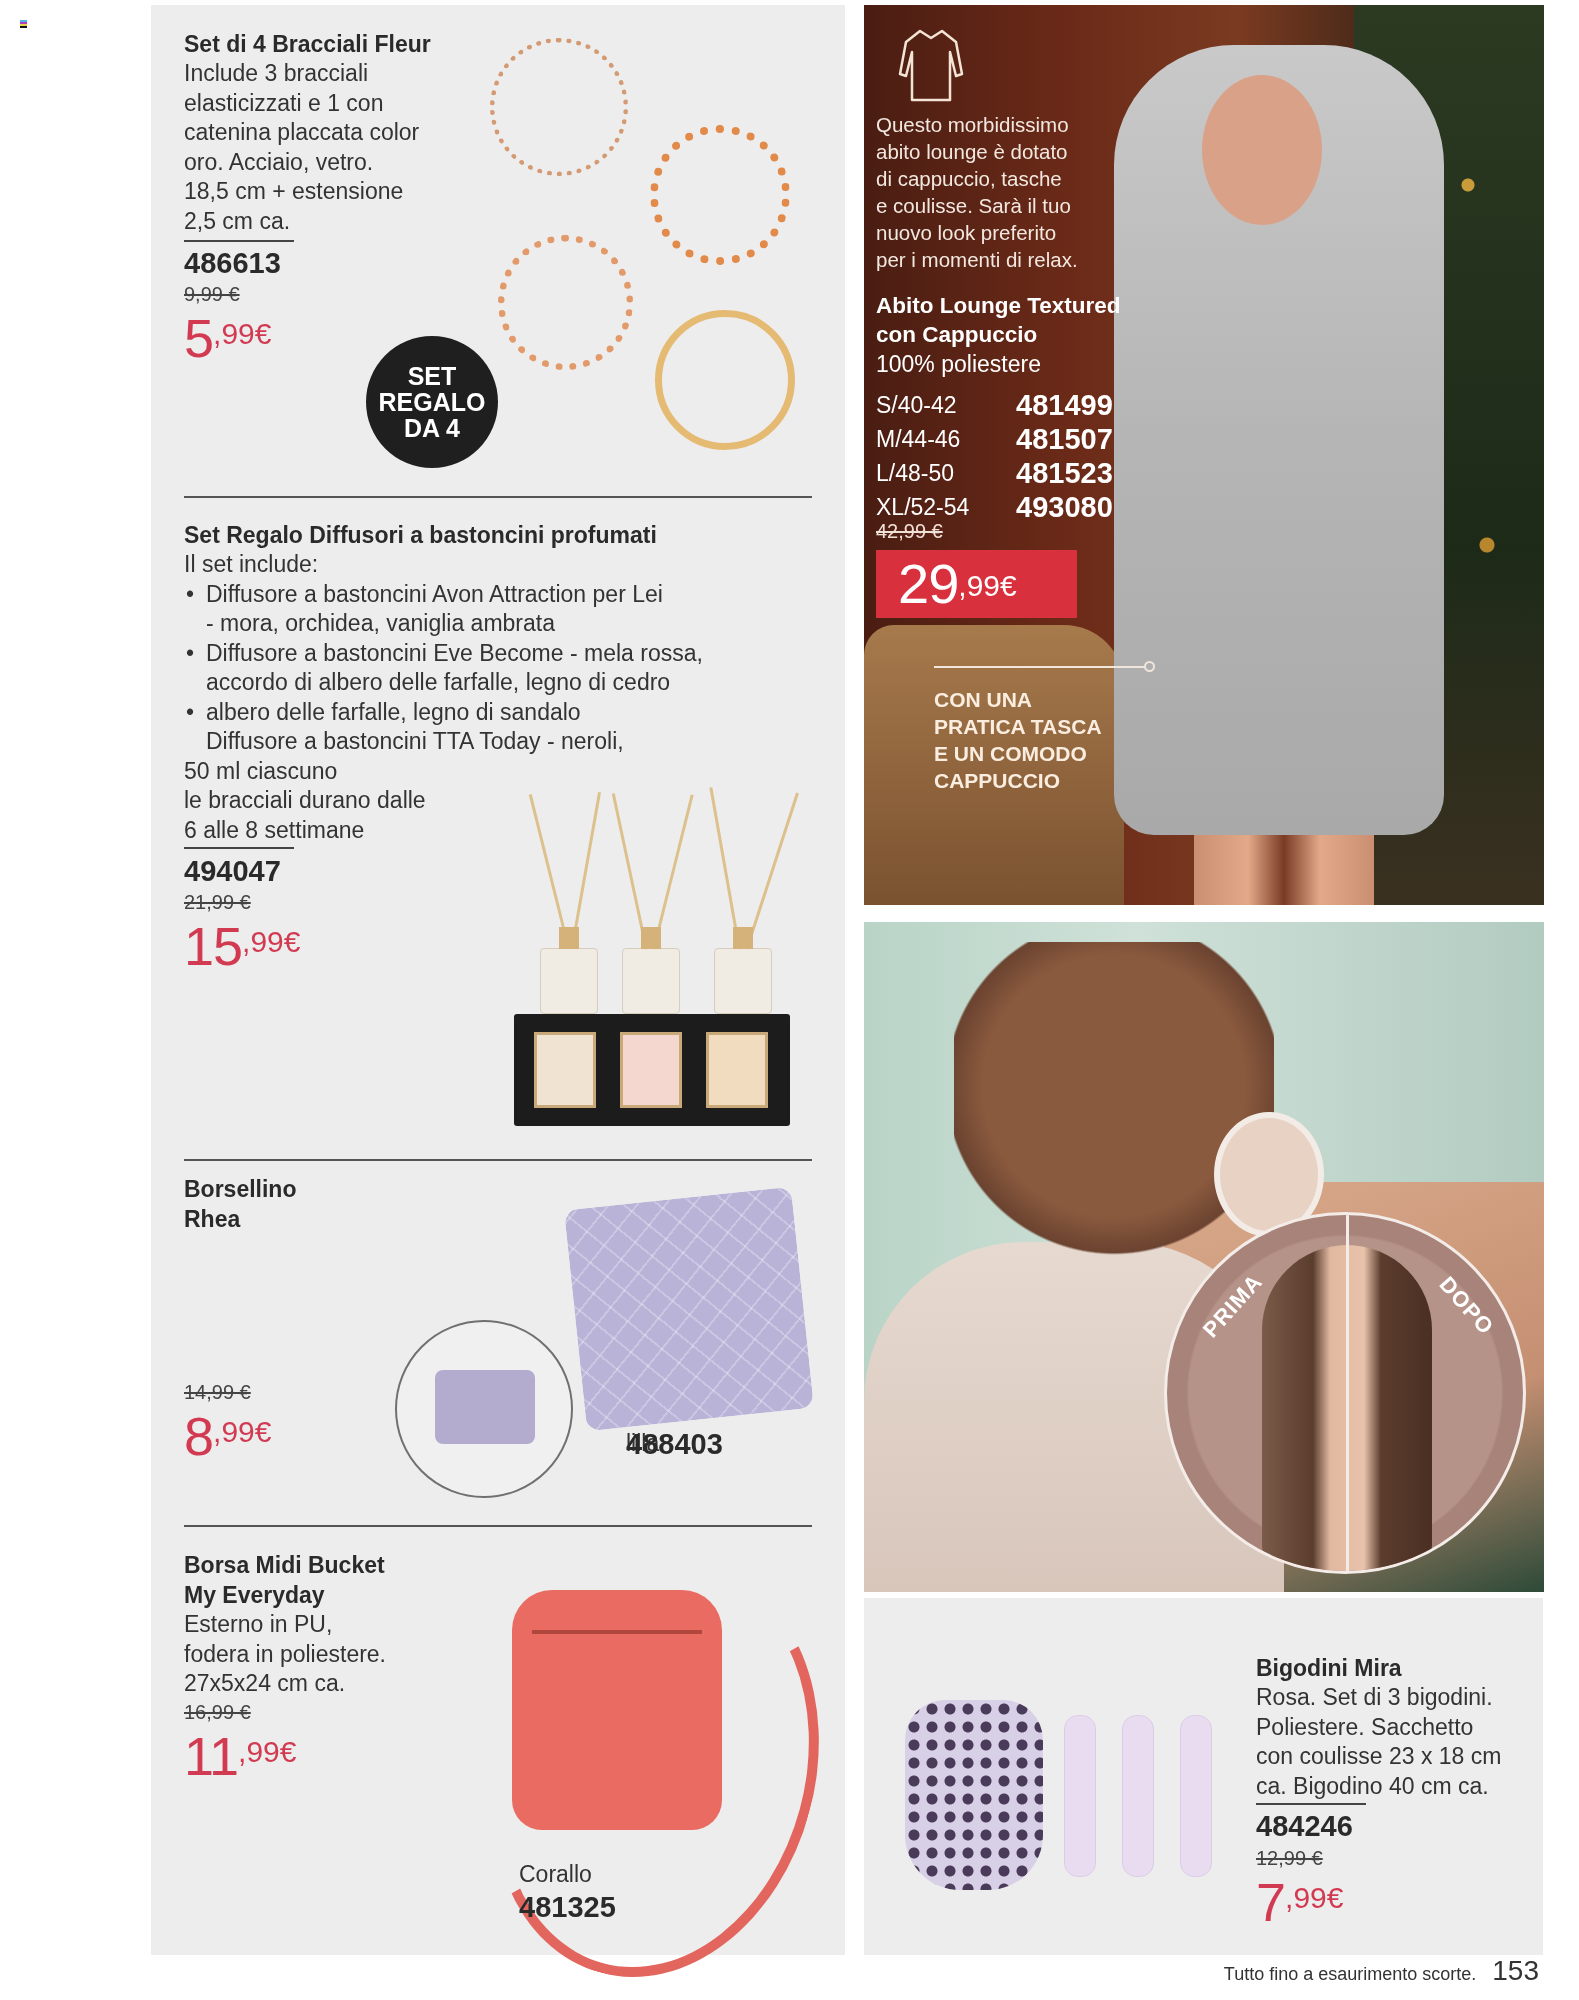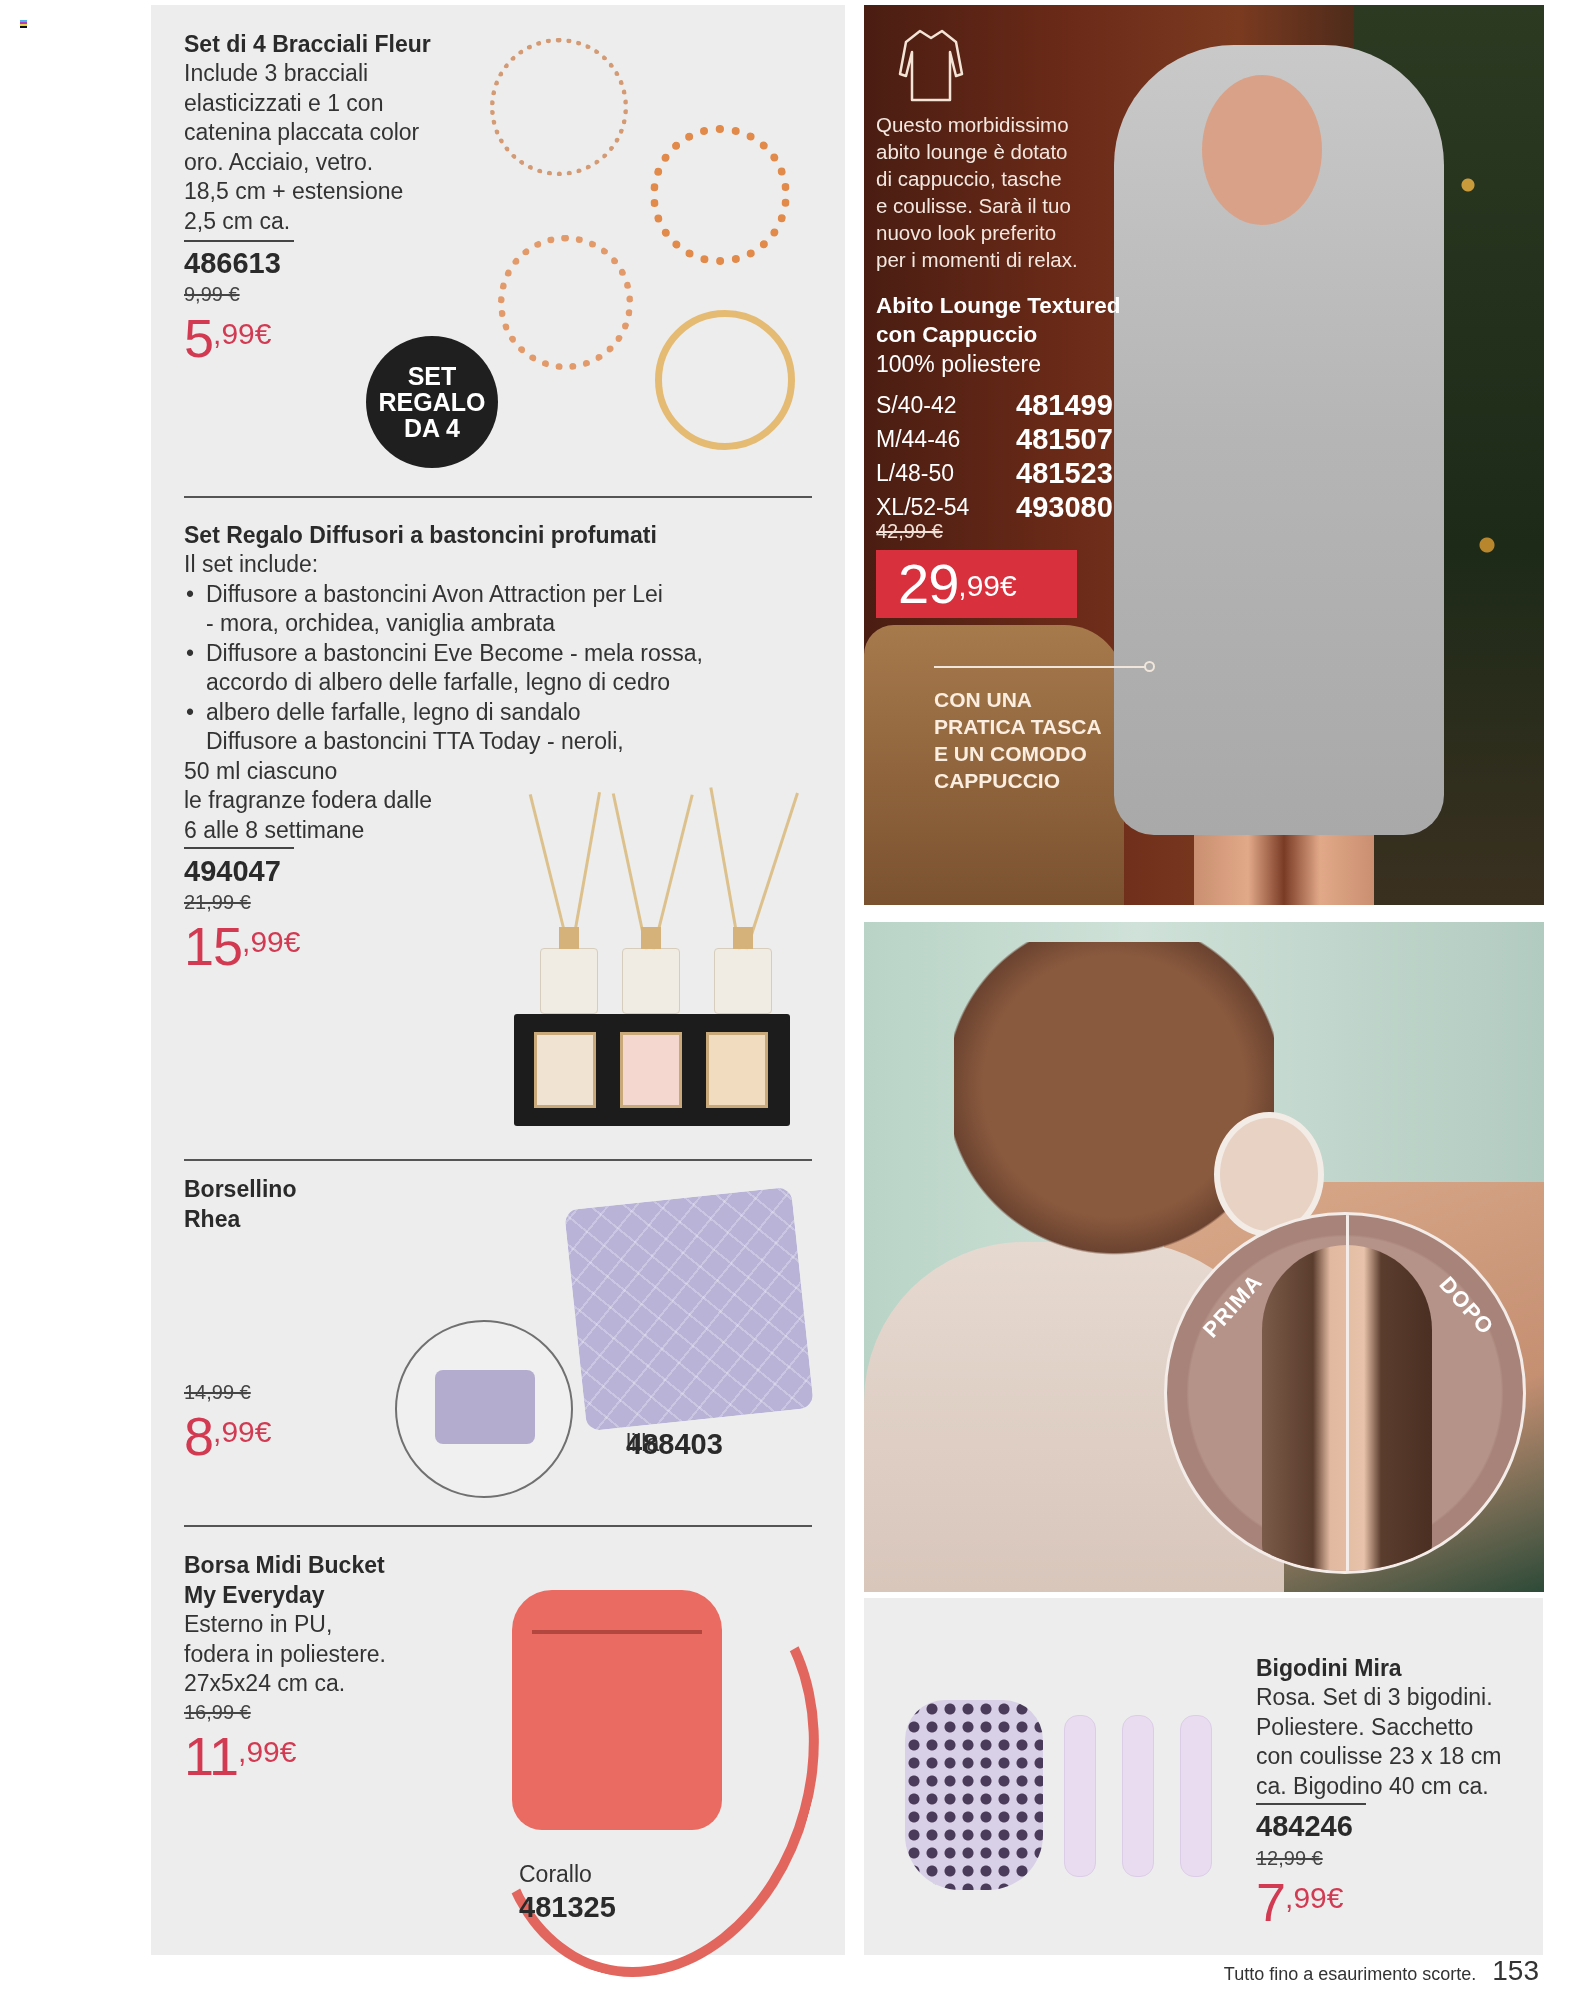--- a/index.html
+++ b/index.html
@@ -173,21 +173,21 @@
         <div>Diffusore a bastoncini Eve Become - mela rossa,</div>
         <div>accordo di albero delle farfalle, legno di cedro</div>
       </li>
     <li>
         <div>albero delle farfalle, legno di sandalo</div>
         <div>Diffusore a bastoncini TTA Today - neroli,</div>
       </li>
   </ul>
   <div class="desc">
     <div>50 ml ciascuno</div>
-    <div>le fragranze fodera dalle</div>
+    <div>le bracciali durano dalle</div>
     <div>6 alle 8 settimane</div>
   </div>
 </div>
 <div class="short-rule" style="left:184px; top:847px;"></div>
 <div class="txt code" style="left:184px; top:854px;">494047</div>
 <div class="txt oldprice" style="left:184px; top:890px;"><span class="strike">21,99 €</span></div>
 <div class="txt price" style="left:184px; top:918px;"><span>15</span><sup>,99€</sup></div>
 
 <div class="product-photo">
   <div class="reed" style="left:565px; top:790px; height:150px; transform:rotate(-14deg);"></div>

